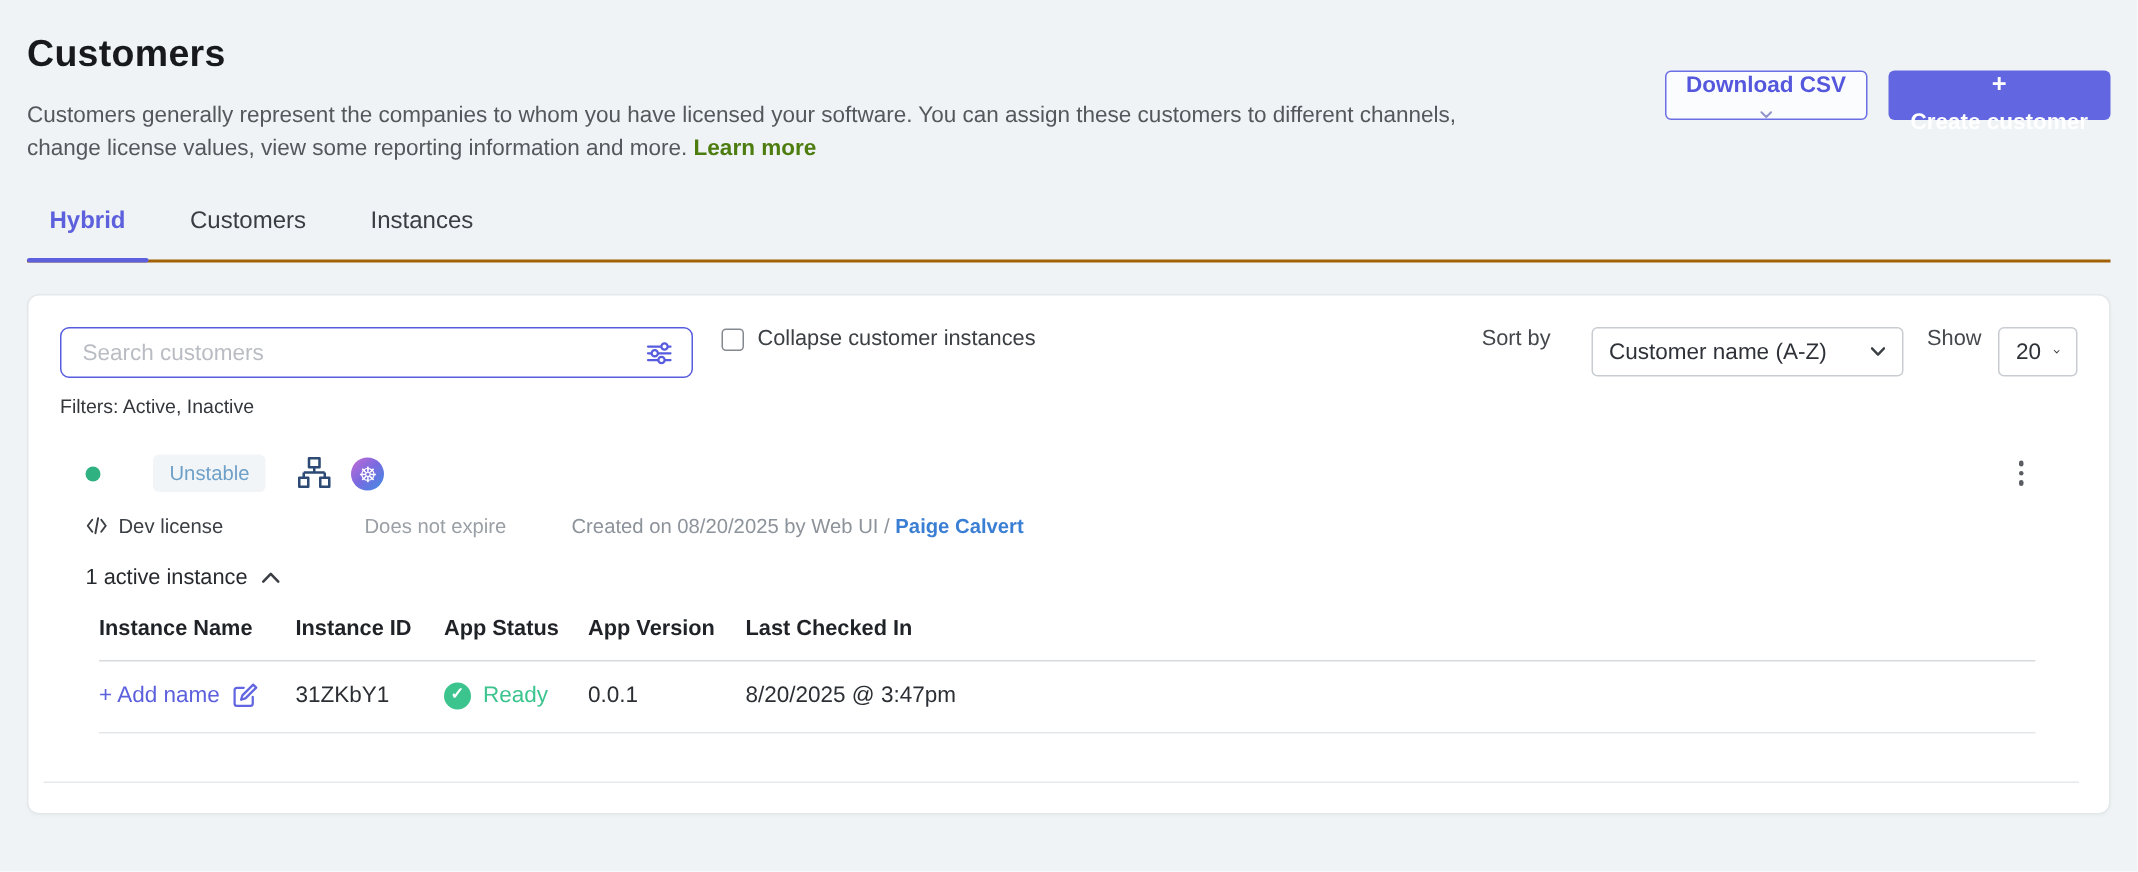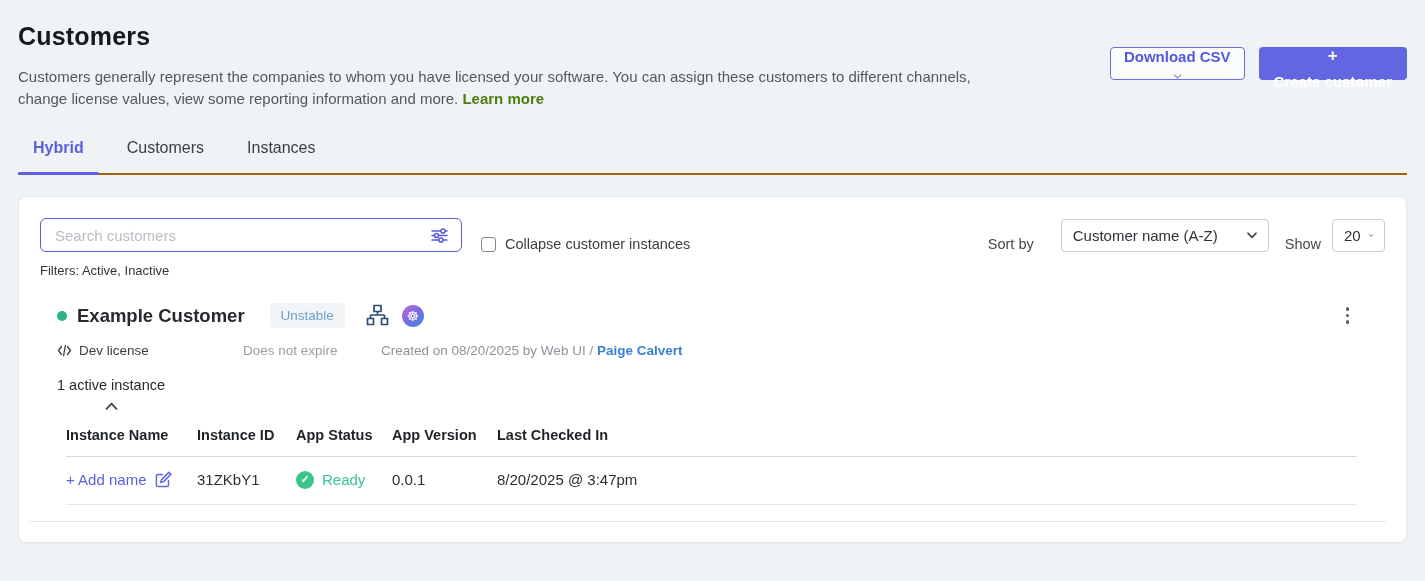--- a/index.html
+++ b/index.html
@@ -30,21 +30,21 @@
   .tab.active { color: #5d60dd; font-weight: bold; }
   .tab.active::after { content: ""; position: absolute; left: 0; right: 0; bottom: -2px; height: 3px;
                        background: #5d60dd; border-radius: 2px; }
 
   
   .card { position: relative; margin-top: 21px; height: 347px; background: #ffffff;
           border: 1px solid #e5e8eb; border-radius: 8px; box-shadow: 0 1px 2px rgba(40,50,60,.03); }
   .card-content { padding: 21px 21px 0; }
 
   
-  .toolbar { display: flex; align-items: flex-end; }
+  .toolbar { display: flex; align-items: flex-start; }
   .search-wrap { display: flex; align-items: center; width: 422px; height: 34px;
                  border: 1px solid #575cdf; border-radius: 6px; background: #fff; padding: 0 12px; }
   .search-input { border: none; outline: none; flex: 1; font-size: 15px; font-family: inherit;
                   color: #2e3238; background: transparent; }
   .search-input::placeholder { color: #b9bdc3; }
   .sliders-icon { flex-shrink: 0; cursor: pointer; }
   .collapse-group { display: flex; align-items: center; margin-left: 19px; gap: 9px; }
   .checkbox { appearance: none; -webkit-appearance: none; width: 15px; height: 15px; margin: 0;
               border: 1px solid #84898f; border-radius: 3px; background: #fff; cursor: pointer; }
   .collapse-label { font-size: 14.5px; color: #3c4045; cursor: pointer; }
@@ -75,21 +75,21 @@
            padding: 4px; cursor: pointer; }
   .kebab span { width: 3.5px; height: 3.5px; border-radius: 50%; background: #5a5e64; }
 
   .license-row { display: flex; align-items: center; margin-top: 15px; font-size: 13.5px; }
   .license-type { display: flex; align-items: center; gap: 7px; color: #3c4045; width: 186px; }
   .expiry { color: #9aa0a6; width: 138px; }
   .created { color: #8d939a; }
   .created-link { color: #3b7fd4; text-decoration: none; font-weight: bold; cursor: pointer; }
 
   .instance-toggle { display: inline-flex; align-items: center; gap: 9px; margin-top: 19px;
-                     font-size: 14.5px; color: #26292e; cursor: pointer; flex-direction: column; }
+                     font-size: 14.5px; color: #26292e; cursor: pointer; }
 
   
   .itable { margin-left: 9px; margin-top: 17px; width: 1291px; }
   .itable-head { display: flex; font-size: 14.5px; font-weight: bold; color: #1f2327;
                  padding-bottom: 13px; border-bottom: 1px solid #d8dbde; }
   .col-name { width: 131px; } .col-id { width: 99px; } .col-status { width: 96px; }
   .col-version { width: 105px; } .col-checked { flex: 1; }
   .itable-row { display: flex; align-items: center; padding: 13px 0 15px;
                 border-bottom: 1px solid #e4e7ea; font-size: 15px; color: #2b2f34; }
   .add-name { display: inline-flex; align-items: center; gap: 8px; color: #5d60dd; cursor: pointer; }
@@ -169,21 +169,20 @@
             <polyline points="1,1.2 5,5.4 9,1.2" fill="none" stroke="#3c4045" stroke-width="1.6" stroke-linecap="round" stroke-linejoin="round"></polyline>
           </svg>
         </div>
       </div>
 
       <div class="filters-line">Filters: Active, Inactive</div>
 
       <div class="customer">
         <div class="customer-head">
           <span class="dot"></span>
-          <span class="customer-name">Example Customer</span>
           <span class="badge">Unstable</span>
           <span class="icon-sitemap">
             <svg width="23" height="23" viewBox="0 0 23 23">
               <g fill="none" stroke="#2c4a73" stroke-width="1.7" stroke-linejoin="round">
                 <rect x="8" y="1.5" width="7" height="6"></rect>
                 <path d="M11.5 7.5 v3.5 M4.5 11 h14 M4.5 11 v3.5 M18.5 11 v3.5"></path>
                 <rect x="1.5" y="14.5" width="6" height="6"></rect>
                 <rect x="15.5" y="14.5" width="6" height="6"></rect>
               </g>
             </svg>

